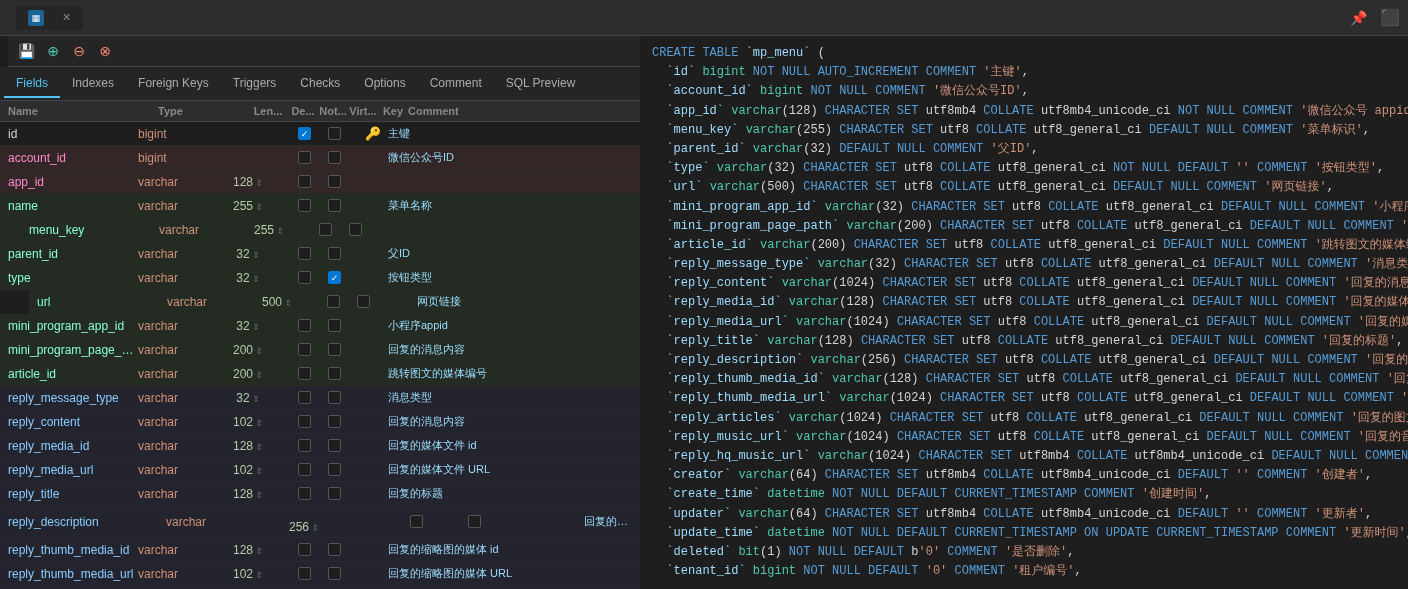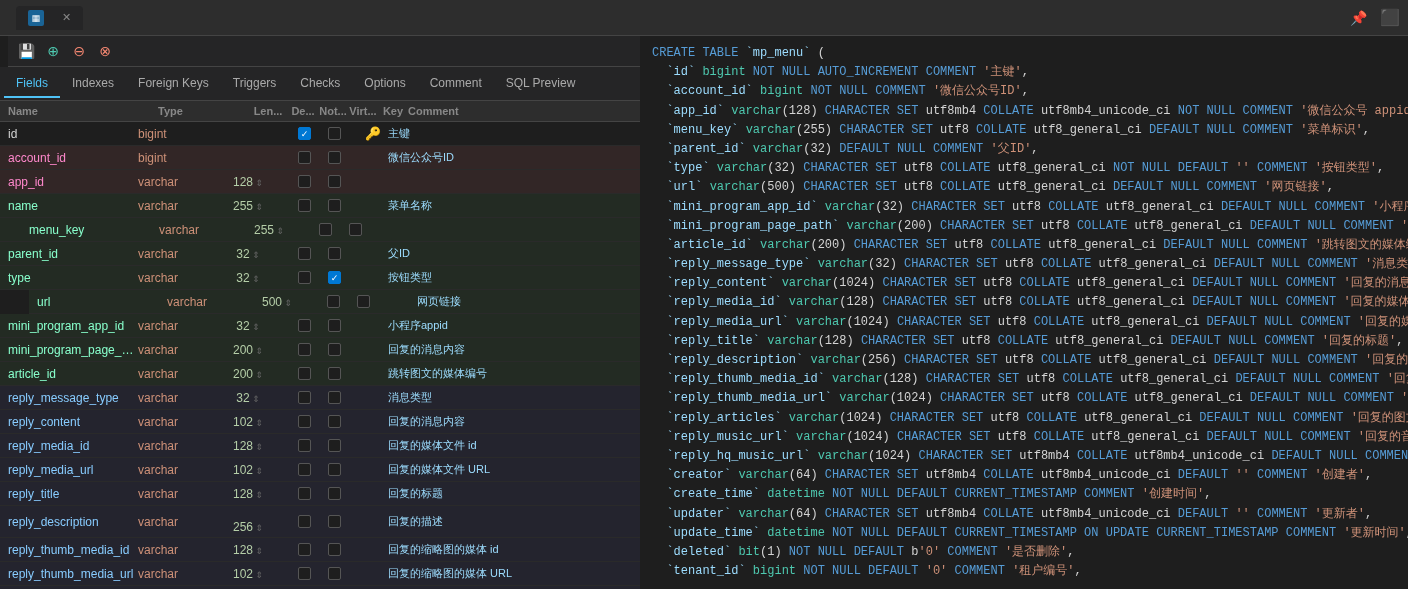--- a/index.html
+++ b/index.html
@@ -332,21 +332,21 @@
           <div class="cell cell-small"></div>
           <div class="cell cell-small">
             <div class="checkbox"></div>
           </div>
           <div class="cell cell-small">
             <div class="checkbox"></div>
           </div>
           <div class="cell cell-small"></div>
           <div class="cell cell-comment">回复的标题</div>
         </div>
-        <div class="table-row" style="background: rgba(100, 100, 200, 0.1);">
+        <div class="table-row" style="background: rgba(100, 100, 200, 0.1); gap: 28px;">
           <div class="cell cell-name" style="color: rgb(136, 204, 255);">reply_description</div>
           <div class="cell cell-type">varchar</div>
           <div class="cell cell-num" style="width: 40px; margin-top: 11px;"><span style="color: rgb(181, 206, 168);">256</span><span style="color: rgb(102, 102, 102); font-size: 9px;"> ⇕</span></div>
           <div class="cell cell-small"></div>
           <div class="cell cell-small">
             <div class="checkbox"></div>
           </div>
           <div class="cell cell-small">
             <div class="checkbox"></div>
           </div>

